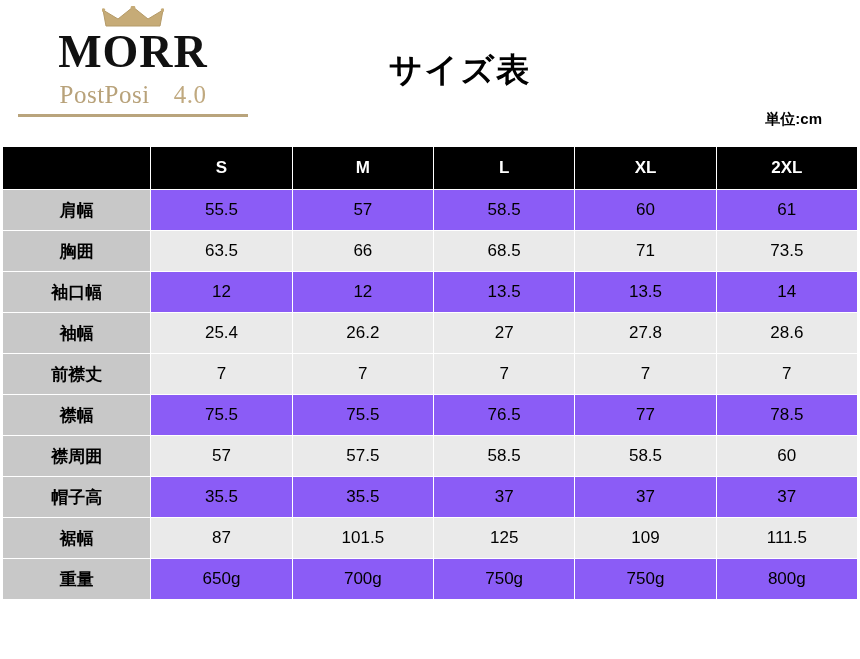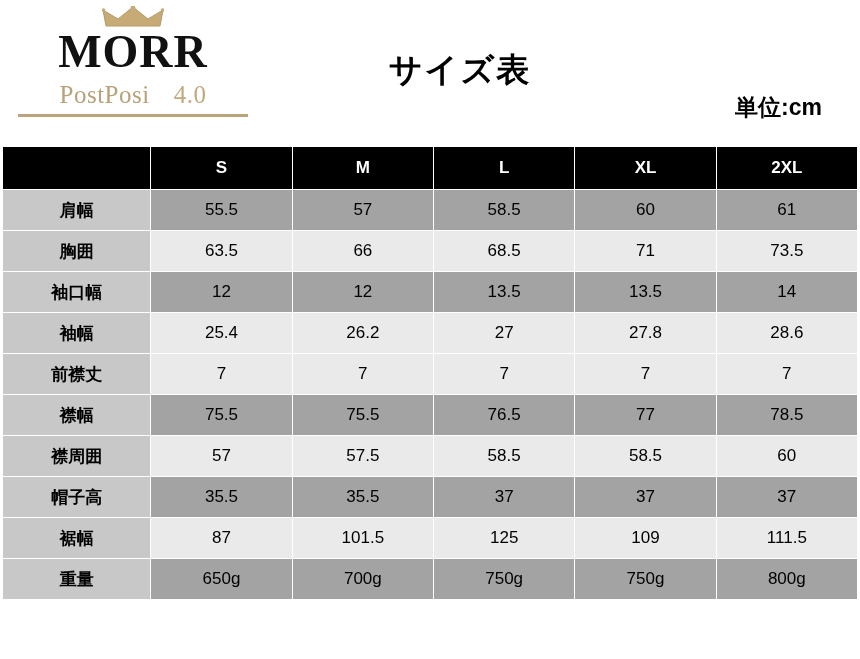--- a/index.html
+++ b/index.html
@@ -77,22 +77,22 @@
     width: 320px;
     text-align: center;
     font-size: 33px;
     font-weight: 700;
     letter-spacing: 2px;
     color: #000;
   }
   .unit-label {
     position: absolute;
     right: 38px;
-    top: 92px;
-    font-size: 23px;
+    top: 110px;
+    font-size: 15px;
     font-weight: 700;
     color: #000;
   }
 
   
   table.size-table {
     border-collapse: collapse;
     width: 856px;
     margin-left: 2px;
     table-layout: fixed;
@@ -114,21 +114,21 @@
   table.size-table thead th.corner {
     background: #000000;
   }
   td.rowhead {
     background: #c8c8c8;
     font-weight: 700;
     font-size: 18px;
     color: #000;
   }
   tbody tr.odd td.val { background: #eaeaea; }
-  tbody tr.even td.val { background: #a3a3a3; }
+  tbody tr.even td.val { background: #8b5cf6; }
   td.val { color: #000; font-weight: 400; }
   col.c-label { width: 148px; }
   col.c-size  { width: 141px; }
 </style>
 </head>
 <body>
 
 <div class="page">
 
   <div class="header">

